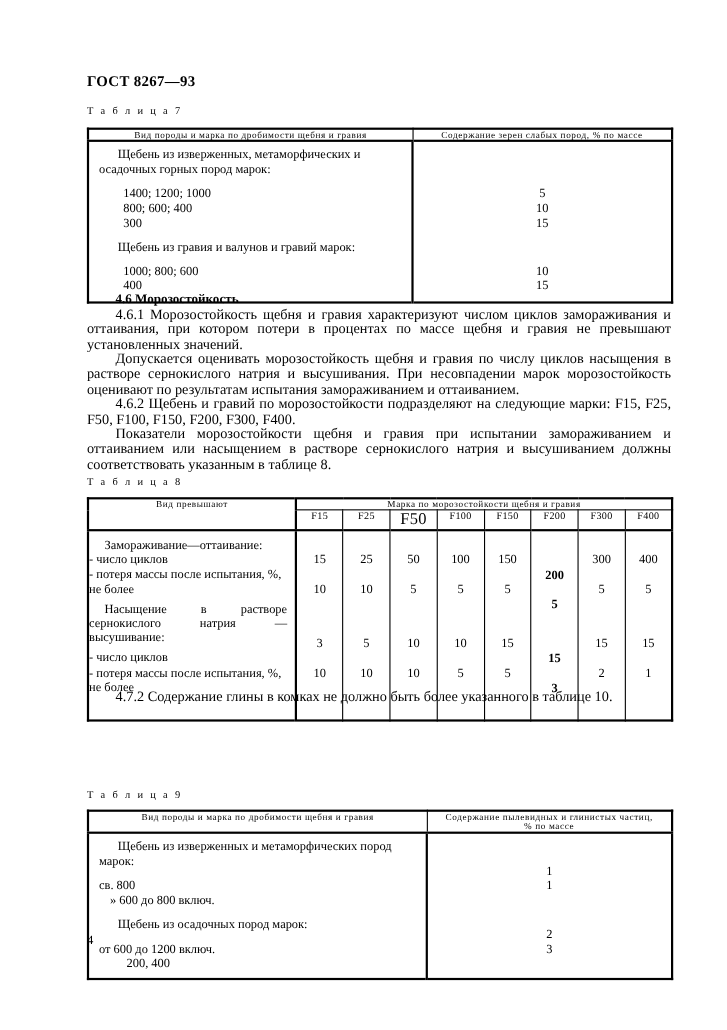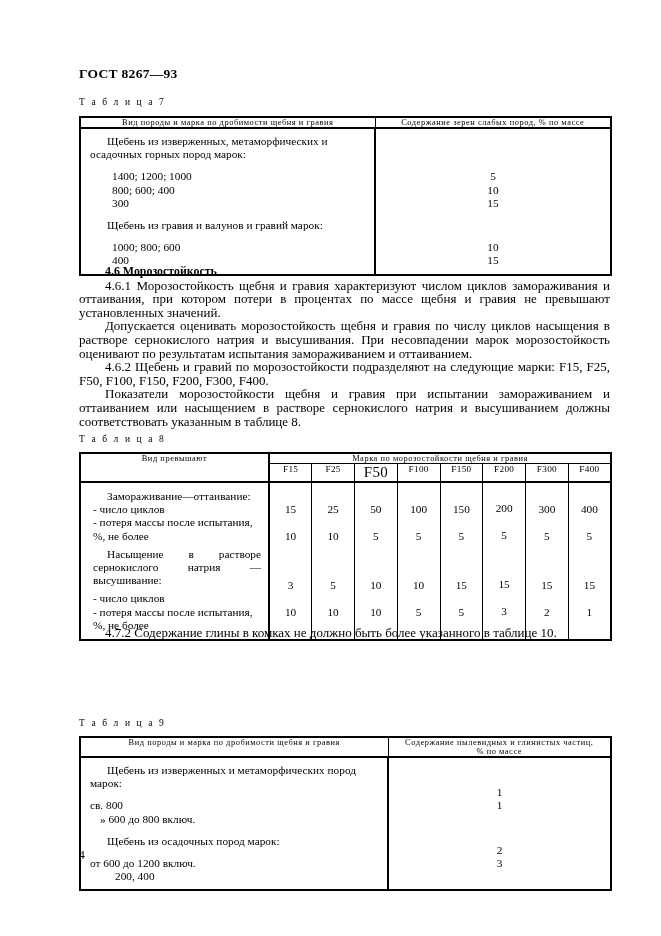--- a/index.html
+++ b/index.html
@@ -215,21 +215,21 @@
           <th class="hdr-cell" style="font-size:9.2px;letter-spacing:0.3px;">F100</th>
           <th class="hdr-cell" style="font-size:9.2px;letter-spacing:0.3px;">F150</th>
           <th class="hdr-cell" style="font-size:9.2px;letter-spacing:0.3px;">F200</th>
           <th class="hdr-cell" style="font-size:9.2px;letter-spacing:0.3px;">F300</th>
           <th class="hdr-cell" style="font-size:9.2px;letter-spacing:0.3px;">F400</th>
         </tr>
       </thead>
       <tbody>
         <tr>
           <td class="body-cell">
-            <div class="cell-pad" style="padding:7px 7px 7px 12px;">
+            <div class="cell-pad" style="padding:7px 7px 7px 0;">
               <div style="text-indent:14px;">Замораживание—оттаивание:</div>
               <div>- число циклов</div>
               <div>- потеря массы после испытания, %, не более</div>
               <div class="gap-sm"></div>
               <div style="text-indent:14px;text-align:justify;">Насыщение в растворе сернокислого натрия — высушивание:</div>
               <div class="gap-sm"></div>
               <div>- число циклов</div>
               <div>- потеря массы после испытания, %, не более</div>
             </div>
           </td>
@@ -308,21 +308,21 @@
               <div style="visibility:hidden;">x</div>
               <div style="visibility:hidden;">x</div>
               <div class="gap-sm"></div>
               <div>15</div>
               <div style="visibility:hidden;">x</div>
               <div>5</div>
             </div>
           </td>
 
           <td class="num-cell">
-            <div class="cell-pad" style="padding:6px 2px;">
+            <div class="cell-pad" style="padding:21px 2px;font-weight:bold;">
               <div style="visibility:hidden;">x</div>
               <div>200</div>
               <div style="visibility:hidden;">x</div>
               <div>5</div>
               <div class="gap-sm"></div>
               <div style="visibility:hidden;">x</div>
               <div style="visibility:hidden;">x</div>
               <div class="gap-sm"></div>
               <div>15</div>
               <div style="visibility:hidden;">x</div>

